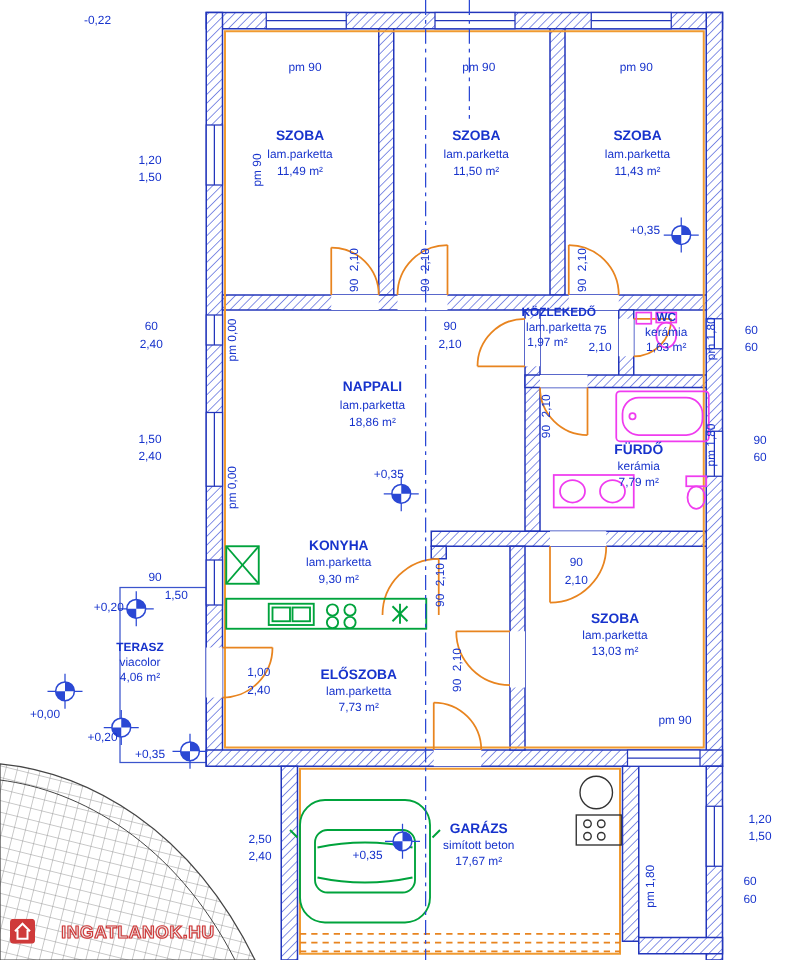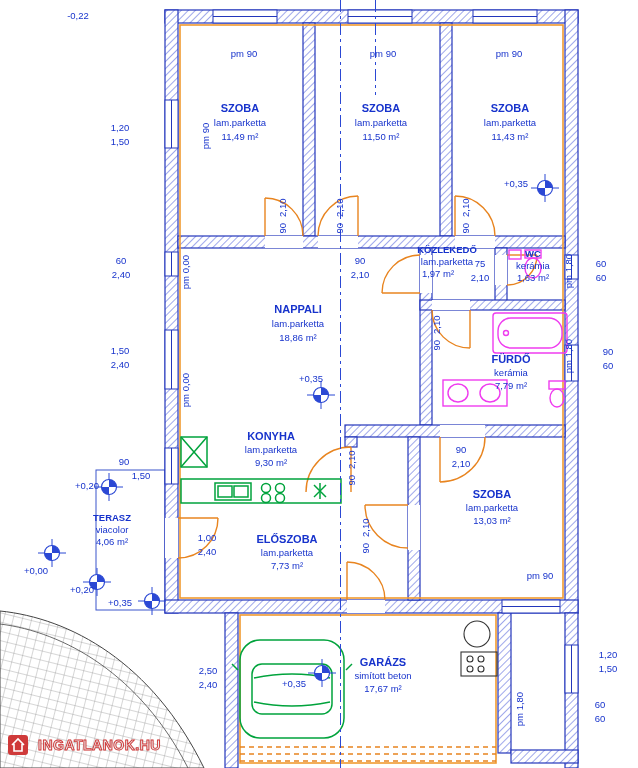--- a/index.html
+++ b/index.html
@@ -15,21 +15,21 @@
   .win  { fill:#ffffff; stroke:#2336bb; stroke-width:1; }
   .winl { stroke:#2336bb; stroke-width:1; }
   .open { fill:#ffffff; stroke:none; }
   .door { stroke:#e8841f; stroke-width:1.4; fill:none; }
   .ins  { fill:none; stroke:#f09a30; stroke-width:1.6; }
   .mag  { stroke:#ef3cef; fill:none; stroke-width:1.4; }
   .grn  { stroke:#00a33c; fill:none; stroke-width:1.5; }
   .blk  { stroke:#333333; fill:none; stroke-width:1.1; }
   .axis { stroke:#2b48d4; stroke-width:1; fill:none; stroke-dasharray:12 4 3 4; }
   .thin { stroke:#3b55cc; stroke-width:1; fill:none; }
-  #watermark { position:absolute; left:8px; top:735px; display:flex; align-items:center; gap:10px; }
+  #watermark { position:absolute; left:8px; top:735px; display:flex; align-items:center; gap:21px; }
   #watermark .brand { font-size:14px; font-weight:800; letter-spacing:0.5px; color:#ececec;
                       -webkit-text-stroke:0.9px #cf3a3a; text-shadow:0 0 1px #cf3a3a; }
 </style>
 </head>
 <body>
 
 <div id="stage">
 <svg width="638" height="768" viewBox="0 0 638 768">
   <defs>
     <pattern id="hatch" width="5" height="5" patternUnits="userSpaceOnUse" patternTransform="rotate(45)">

